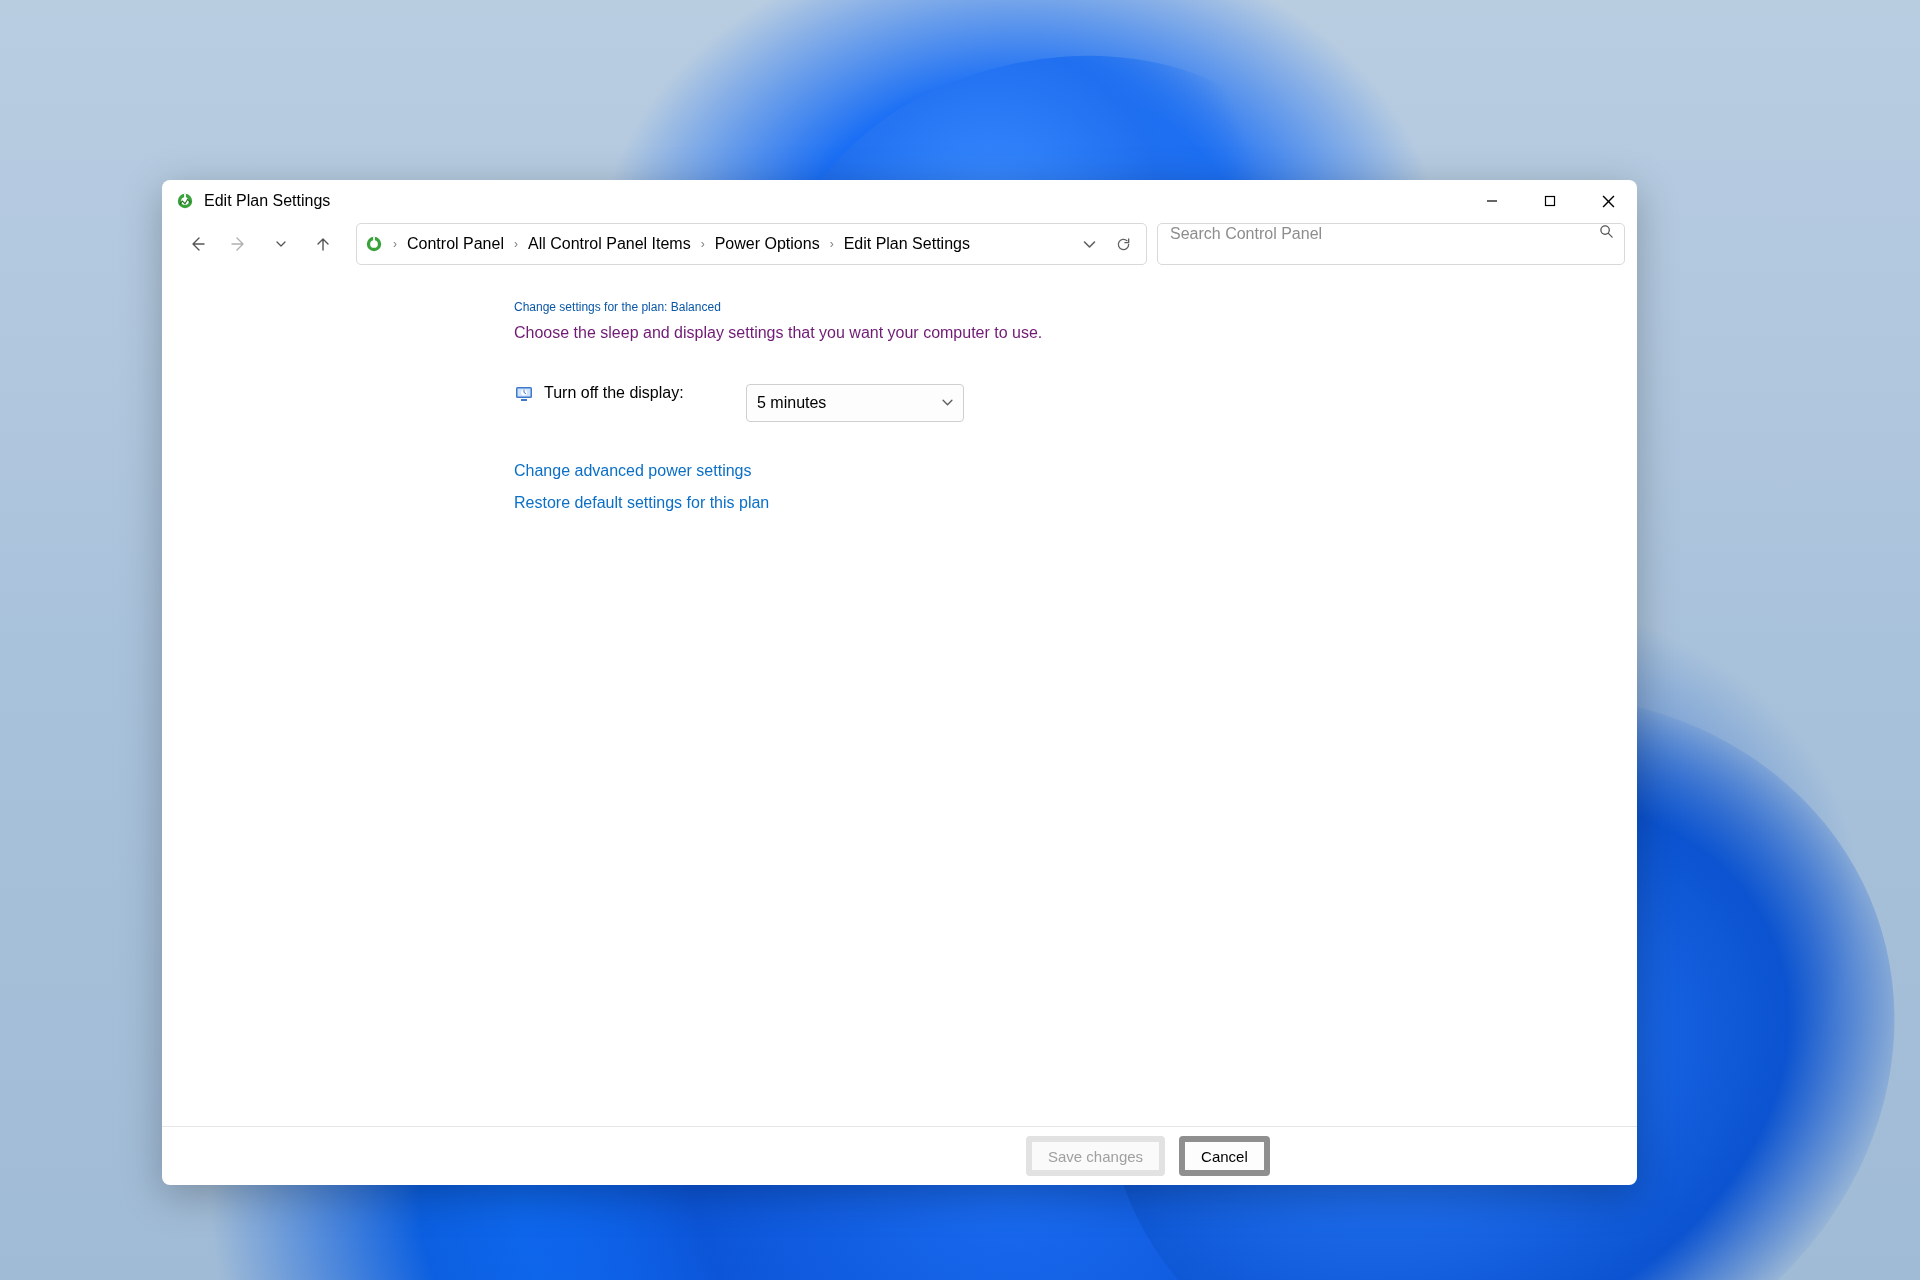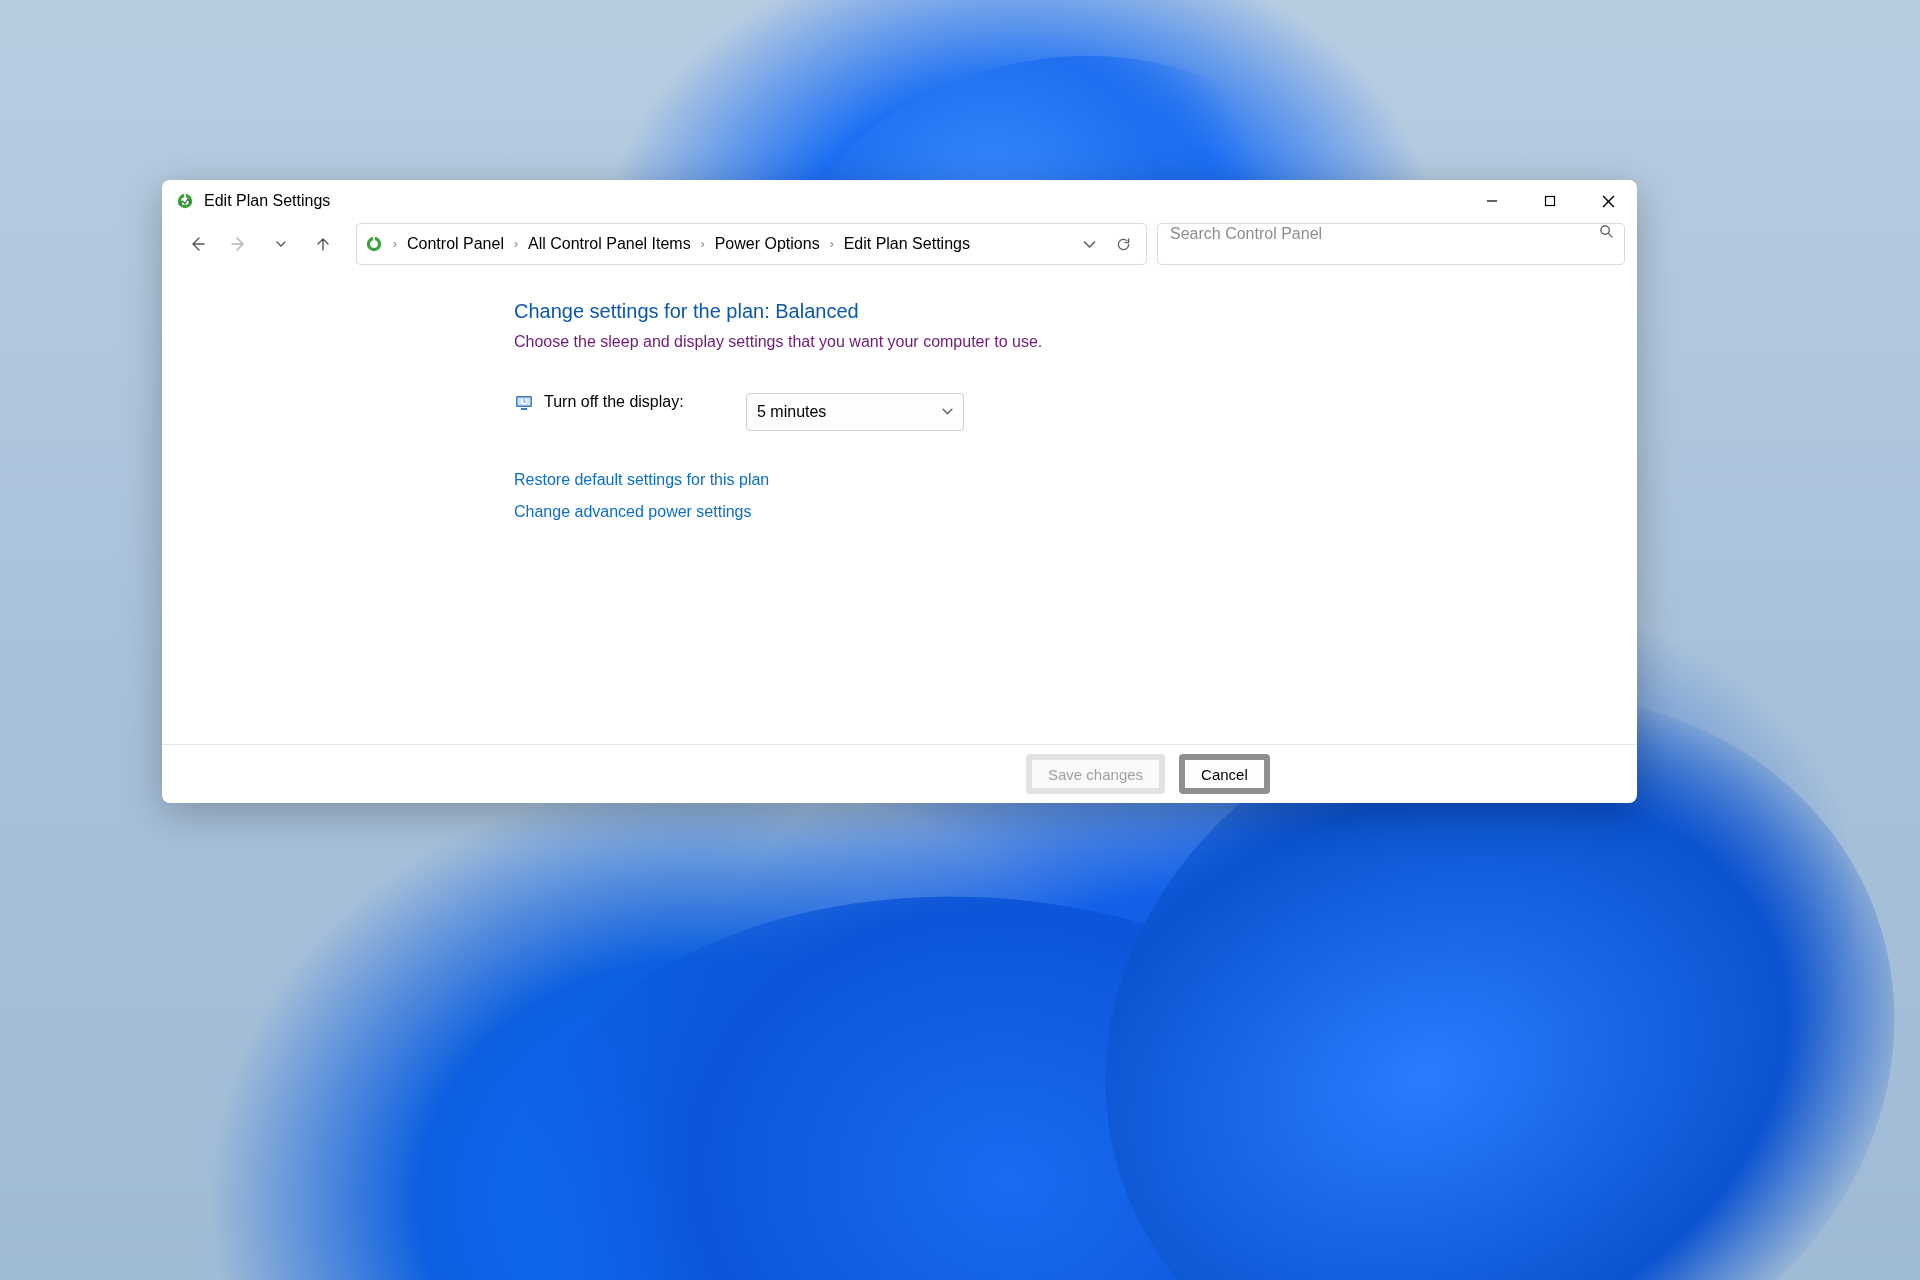--- a/index.html
+++ b/index.html
@@ -15,21 +15,21 @@
     position:relative;
   }
   
   .swirl{position:absolute;border-radius:50%;}
   .s1{left:790px;top:60px;width:520px;height:360px;background:radial-gradient(circle at 40% 40%,#3a8bff 0%,#1f6ff0 45%,rgba(0,0,0,0) 70%);transform:rotate(-12deg);}
   .s2{left:500px;top:900px;width:1000px;height:700px;background:radial-gradient(ellipse at 50% 40%,#1a6bf0 0%,#0c55d8 45%,rgba(0,0,0,0) 70%);transform:rotate(8deg);}
   .s3{left:1100px;top:700px;width:800px;height:700px;background:radial-gradient(ellipse at 40% 50%,#2a7dff 0%,#0b53d0 55%,rgba(0,0,0,0) 75%);transform:rotate(-20deg);}
 
   
   .window{
-    position:absolute;left:162px;top:180px;width:1475px;height:623px;
+    position:absolute;left:162px;top:180px;width:1475px;height:1005px;
     background:#ffffff;border-radius:8px;box-shadow:0 10px 40px rgba(0,0,0,.25);
     display:flex;flex-direction:column;color:#000;
   }
   
   .titlebar{height:42px;display:flex;align-items:center;padding:0 0 0 14px;}
   .titlebar .title-icon{width:18px;height:18px;margin-right:10px;}
   .titlebar .title{font-size:16px;font-weight:400;color:#000;}
   .win-controls{margin-left:auto;display:flex;}
   .win-btn{width:58px;height:42px;display:flex;align-items:center;justify-content:center;color:#333;}
   .win-btn svg{width:12px;height:12px;}
@@ -49,21 +49,21 @@
   .addressbar .right-tools .tbtn{width:34px;height:34px;display:flex;align-items:center;justify-content:center;color:#606060;}
   .addressbar .right-tools svg{width:15px;height:15px;stroke:currentColor;}
   .searchbox{width:446px;height:40px;border:1px solid #d9d9d9;border-radius:5px;display:flex;align-items:flex-start;padding:0 10px;}
   .searchbox input{flex:1;border:none;outline:none;font-size:16px;color:#333;background:transparent;}
   .searchbox input::placeholder{color:#8d8d8d;}
   .searchbox .sicon{color:#606060;}
   .searchbox .sicon svg{width:15px;height:15px;}
 
   
   .content{flex:1;padding:28px 0 0 352px;position:relative;}
-  .content h1{font-size:20px;font-weight:400;color:#0b57a8;margin:0 0 10px 0;}
+  .content h1{font-size:12px;font-weight:400;color:#0b57a8;margin:0 0 10px 0;}
   .content .sub{font-size:16px;color:#701a75;margin-bottom:42px;}
   .row{display:flex;align-items:flex-start;margin-bottom:18px;}
   .row .ricon{width:20px;height:20px;margin-right:10px;flex:0 0 auto;}
   .row .rlabel{font-size:16px;color:#000;width:202px;}
   .selectbox{width:196px;height:36px;border:1px solid #cfcfcf;border-radius:4px;display:flex;align-items:center;padding:0 10px;font-size:16px;color:#000;position:relative;background:#fdfdfd;}
   .selectbox .caret{position:absolute;right:10px;color:#606060;}
   .selectbox .caret svg{width:11px;height:11px;}
   .links{margin-top:40px;}
   .links a{display:block;font-size:16px;color:#0b6fc6;text-decoration:none;margin-bottom:14px;}
 
@@ -200,22 +200,22 @@
           <span class="caret">
             <svg viewBox="0 0 10 10" fill="none">
                 <path d="M1 3 L5 7 L9 3" stroke="#606060" stroke-width="1.3" stroke-linecap="round" stroke-linejoin="round"></path>
               </svg>
           </span>
         </div>
       </div>
 
 
       <div class="links">
+        <a href="#">Change advanced power settings</a>
         <a href="#">Restore default settings for this plan</a>
-        <a href="#">Change advanced power settings</a>
       </div>
     </div>
 
     <div class="footer">
       <div class="btn disabled">Save changes</div>
       <div class="btn default">Cancel</div>
     </div>
 
   </div>
 </div>

